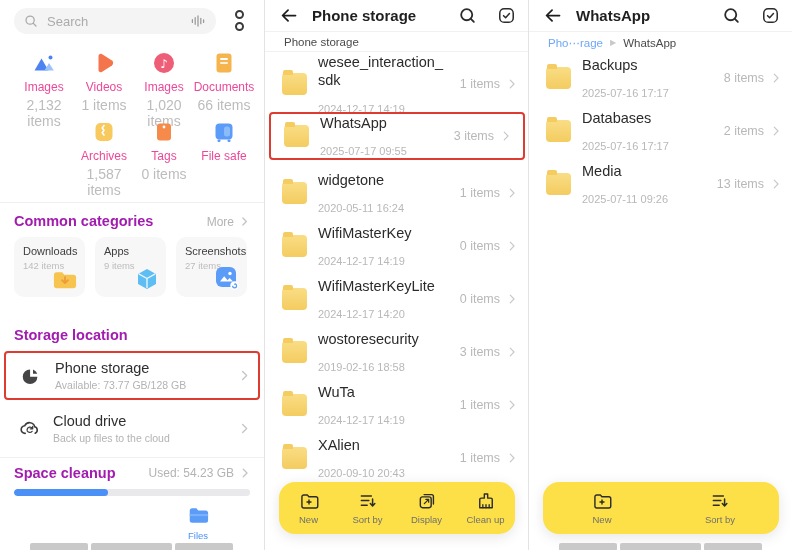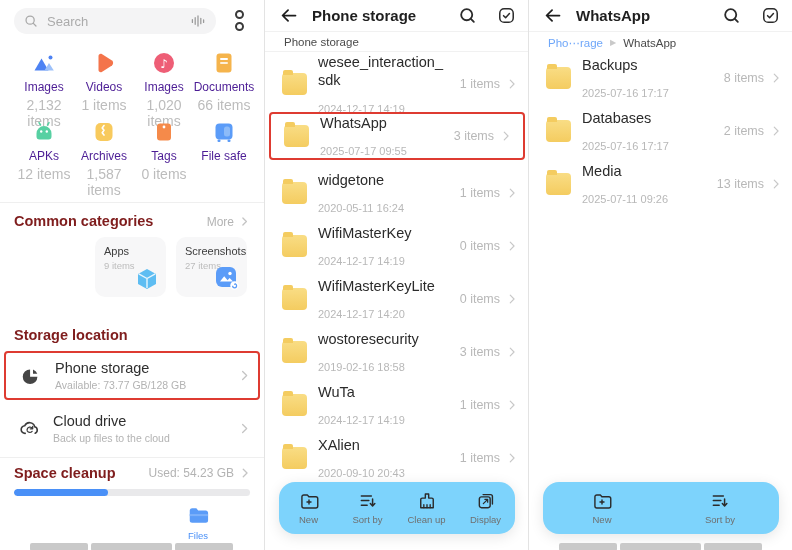--- a/index.html
+++ b/index.html
@@ -14,24 +14,24 @@
   
   .searchbar{position:absolute;left:14px;top:8px;width:202px;height:26px;border-radius:13px;
              background:#f4f4f5;display:flex;align-items:center;padding:0 10px;box-sizing:border-box}
   .search-input{flex:1;border:none;background:transparent;outline:none;font-size:13px;color:#555;
                 margin-left:7px;font-family:"Liberation Sans",sans-serif;min-width:0}
   .search-input::placeholder{color:#ababab}
   .dots{position:absolute;left:233px;top:10px;width:12px;display:flex;flex-direction:column;align-items:center;gap:3px}
   .dots i{width:5px;height:5px;border:2px solid #3a3a3a;border-radius:50%;display:block}
   .cat{position:absolute;width:64px;text-align:center}
   .cat .ic{height:26px;display:flex;justify-content:center;margin-bottom:4px}
-  .cat .lb{font-size:12px;color:#4c1d95}
+  .cat .lb{font-size:12px;color:#ec4899}
   .cat .ct{font-size:14px;color:#bcbcbc;margin-top:3px;height:12px}
   .divider{position:absolute;left:0;right:0;height:1px;background:#efefef}
-  .sec-title{font-size:14.5px;font-weight:bold;color:#7f1d1d}
+  .sec-title{font-size:14.5px;font-weight:bold;color:#a21caf}
   .more{position:absolute;right:30px;top:215px;font-size:12px;color:#b3b3b3}
   .card{position:absolute;top:237px;width:71px;height:60px;border-radius:10px;background:#f7f7f8}
   .card .lb{font-size:11px;color:#3d3d3d;margin:8px 0 0 9px}
   .card .ct{font-size:9.5px;color:#bcbcbc;margin:3px 0 0 9px}
   .card .ic{position:absolute;right:6px;bottom:5px}
   .rowline{position:absolute;left:0;right:0;display:flex;align-items:center}
   .loc-title{font-size:14.5px;color:#2f2f2f}
   .loc-sub{font-size:10.5px;color:#b3b3b3;margin-top:3px}
   .redbox{border:2px solid #de3b31;border-radius:4px}
   .progress{position:absolute;left:14px;right:14px;top:489px;height:7px;border-radius:4px;background:#e9e9eb;overflow:hidden}
@@ -56,21 +56,21 @@
   .file-row.redbox{left:4px;right:4px;padding-left:13px}
   .folder{position:relative;width:25px;height:22px;background:linear-gradient(180deg,#f9dd85,#f4cc60);
           border-radius:4px;flex:none}
   .folder::before{content:"";position:absolute;top:-3px;left:1px;width:10px;height:5px;
                   background:#f4cc60;border-radius:2px 2px 0 0}
   .fmeta{margin-left:11px;min-width:0}
   .fname{font-size:14.5px;color:#2b2b2b;white-space:nowrap}
   .fname.wrap{white-space:normal;word-break:break-all;max-width:128px;line-height:1.25}
   .fdate{font-size:11px;color:#b8b8b8;margin-top:14px}
   .fcount{margin-left:auto;font-size:12.5px;color:#b8b8b8;white-space:nowrap}
-  .toolbar{position:absolute;left:14px;right:14px;top:482px;height:52px;background:#7dd3fc;border-radius:16px;
+  .toolbar{position:absolute;left:14px;right:14px;top:482px;height:52px;background:#fde047;border-radius:16px;
            box-shadow:0 3px 14px rgba(0,0,0,.10);display:flex;align-items:center}
   .tool-btn{flex:1;display:flex;flex-direction:column;align-items:center;gap:3px}
   .tool-btn .lb{font-size:9.5px;color:#6f6f6f}
 </style>
 </head>
 <body>
 
 <div class="panel p1">
 
   <div class="searchbar">
@@ -123,33 +123,20 @@
         <svg width="26" height="26" viewBox="0 0 26 26">
           <rect x="5.5" y="3.5" width="15" height="19" rx="3" fill="#f5b44c"></rect>
           <rect x="9" y="8" width="8" height="2" rx="1" fill="#fff"></rect>
           <rect x="9" y="12" width="8" height="2" rx="1" fill="#fff" opacity=".8"></rect>
         </svg>
       </span>
     <div class="lb">Documents</div>
     <div class="ct">66 items</div>
   </div>
 
-  <div class="cat" style="left:12px;top:119px">
-    <span class="ic">
-        <svg width="26" height="26" viewBox="0 0 26 26">
-          <path d="M5.5 14.5 a7.5 7.5 0 0 1 15 0 v3 a3 3 0 0 1 -3 3 h-9 a3 3 0 0 1 -3 -3 Z" fill="#57d0a2"></path>
-          <line x1="9.5" y1="6" x2="8" y2="3.6" stroke="#57d0a2" stroke-width="1.5" stroke-linecap="round"></line>
-          <line x1="16.5" y1="6" x2="18" y2="3.6" stroke="#57d0a2" stroke-width="1.5" stroke-linecap="round"></line>
-          <circle cx="10.2" cy="12.5" r="1.2" fill="#fff"></circle>
-          <circle cx="15.8" cy="12.5" r="1.2" fill="#fff"></circle>
-        </svg>
-      </span>
-    <div class="lb">APKs</div>
-    <div class="ct">12 items</div>
-  </div>
   <div class="cat" style="left:72px;top:119px">
     <span class="ic">
         <svg width="26" height="26" viewBox="0 0 26 26">
           <rect x="4.5" y="4" width="17" height="18" rx="5" fill="#f8ca5d"></rect>
           <path d="M13 6.5 l-1.8 2.4 1.8 2.4 -1.8 2.4 1.8 2.4" stroke="#fff" stroke-width="1.6" fill="none" stroke-linecap="round" stroke-linejoin="round"></path>
         </svg>
       </span>
     <div class="lb">Archives</div>
     <div class="ct">1,587 items</div>
   </div>
@@ -177,20 +164,30 @@
   </div>
 
   <div class="divider" style="top:202px"></div>
 
   <div class="abs sec-title" style="left:14px;top:213px">Common categories</div>
   <div class="more">More</div>
   <svg class="abs" style="right:13px;top:215px" width="13" height="13" viewBox="0 0 24 24">
       <path d="M9 5.5 L15.5 12 L9 18.5" stroke="#c4c4c4" stroke-width="2.4" fill="none" stroke-linecap="round" stroke-linejoin="round"></path>
     </svg>
 
+  <div class="card" style="left:14px">
+    <div class="lb">Downloads</div>
+    <div class="ct">142 items</div>
+    <span class="ic">
+        <svg width="28" height="24" viewBox="0 0 30 26">
+          <path d="M3 7.5 a3 3 0 0 1 3 -3 h6 l2.2 2.7 H24 a3 3 0 0 1 3 3 V19 a3 3 0 0 1 -3 3 H6 a3 3 0 0 1 -3 -3 Z" fill="#f6c44f"></path>
+          <path d="M15 10 v6 M11.8 13.2 l3.2 3.2 3.2 -3.2" stroke="#ee9b3a" stroke-width="2" fill="none" stroke-linecap="round" stroke-linejoin="round"></path>
+        </svg>
+      </span>
+  </div>
   <div class="card" style="left:95px">
     <div class="lb">Apps</div>
     <div class="ct">9 items</div>
     <span class="ic">
         <svg width="26" height="26" viewBox="0 0 26 26">
           <path d="M13 3 L22 8 V18 L13 23 L4 18 V8 Z" fill="#5ebdf2"></path>
           <path d="M13 12.5 V22 M13 12.5 L21.3 7.8 M13 12.5 L4.7 7.8" stroke="#fff" stroke-width="1.4" fill="none" opacity=".85"></path>
         </svg>
       </span>
   </div>
@@ -391,32 +388,32 @@
     </div>
     <div class="tool-btn">
       <svg width="20" height="20" viewBox="0 0 24 24">
           <path d="M4 6 h12 M4 11.5 h9 M4 17 h7" stroke="#2b2b2b" stroke-width="1.8" stroke-linecap="round"></path>
           <path d="M17.5 9.5 v8 M14.8 15 l2.7 2.9 2.7 -2.9" stroke="#2b2b2b" stroke-width="1.8" fill="none" stroke-linecap="round" stroke-linejoin="round"></path>
         </svg>
       <span class="lb">Sort by</span>
     </div>
     <div class="tool-btn">
       <svg width="20" height="20" viewBox="0 0 24 24">
-          <path d="M10 3.5 h4 v5 h3.8 a1.7 1.7 0 0 1 1.7 1.7 V20 H4.5 v-9.8 a1.7 1.7 0 0 1 1.7 -1.7 H10 Z" stroke="#2b2b2b" stroke-width="1.7" fill="none" stroke-linejoin="round"></path>
-          <path d="M8.2 20 v-3.6 M12 20 v-3.6 M15.8 20 v-3.6" stroke="#2b2b2b" stroke-width="1.6" stroke-linecap="round"></path>
-        </svg>
-      <span class="lb">Clean up</span>
-    </div>
-    <div class="tool-btn">
-      <svg width="20" height="20" viewBox="0 0 24 24">
           <rect x="4" y="7" width="13" height="13" rx="2.5" stroke="#2b2b2b" stroke-width="1.7" fill="none"></rect>
           <path d="M8.5 4.3 h9 A2.2 2.2 0 0 1 19.7 6.5 v9" stroke="#2b2b2b" stroke-width="1.7" fill="none" stroke-linecap="round"></path>
           <path d="M8.8 15.2 L14 10 m0 0 h-3.4 M14 10 v3.4" stroke="#2b2b2b" stroke-width="1.5" fill="none" stroke-linecap="round" stroke-linejoin="round"></path>
         </svg>
       <span class="lb">Display</span>
+    </div>
+    <div class="tool-btn">
+      <svg width="20" height="20" viewBox="0 0 24 24">
+          <path d="M10 3.5 h4 v5 h3.8 a1.7 1.7 0 0 1 1.7 1.7 V20 H4.5 v-9.8 a1.7 1.7 0 0 1 1.7 -1.7 H10 Z" stroke="#2b2b2b" stroke-width="1.7" fill="none" stroke-linejoin="round"></path>
+          <path d="M8.2 20 v-3.6 M12 20 v-3.6 M15.8 20 v-3.6" stroke="#2b2b2b" stroke-width="1.6" stroke-linecap="round"></path>
+        </svg>
+      <span class="lb">Clean up</span>
     </div>
   </div>
 
   <div class="bars">
     <i style="left:294px;width:58px"></i>
       <i style="left:355px;width:81px"></i>
       <i style="left:439px;width:58px"></i>
   </div>
 </div>
 

